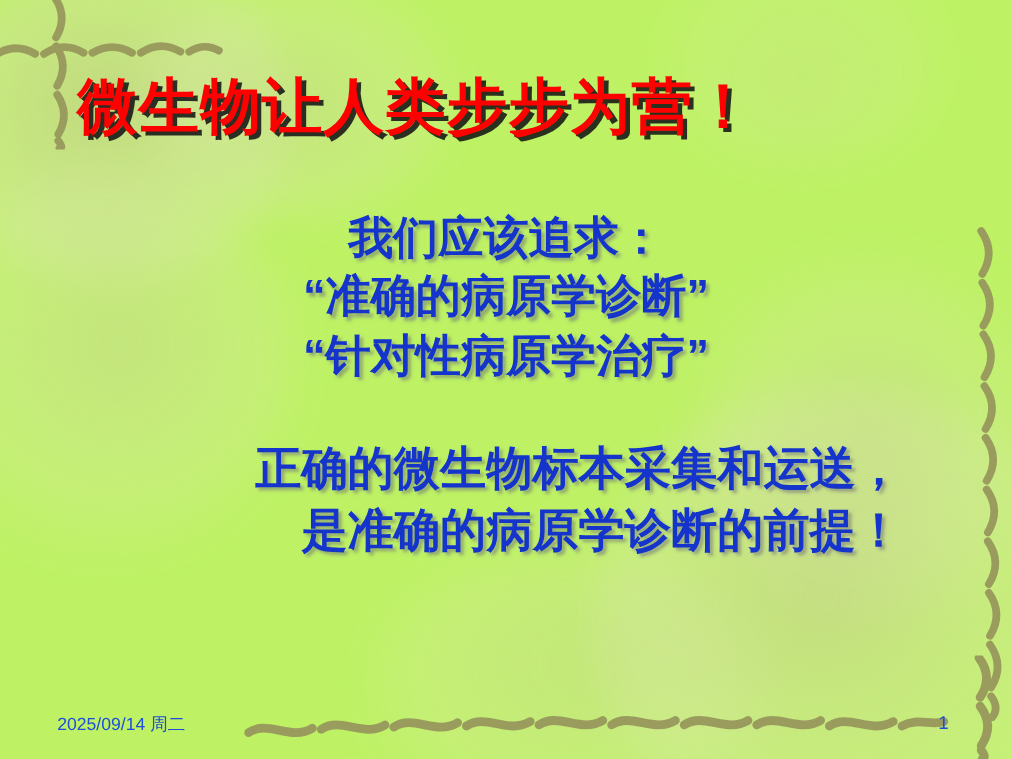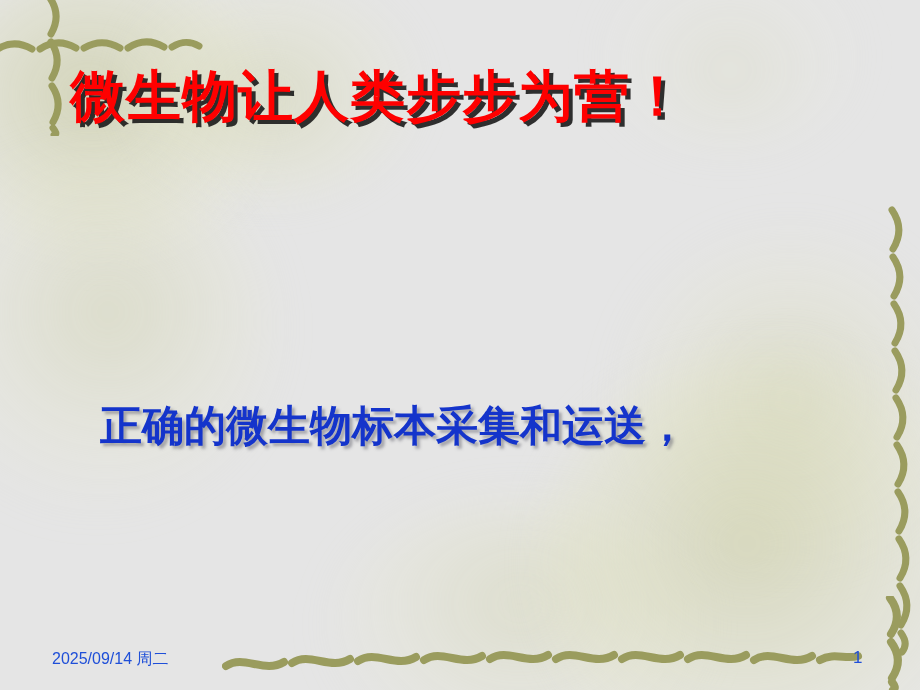--- a/index.html
+++ b/index.html
@@ -9,21 +9,21 @@
   }
   body {
     font-family: "Liberation Sans", sans-serif;
   }
 
   #slide {
     position: relative;
     width: 920px;
     height: 690px;
     overflow: hidden;
-    background: #e5e5e5;
+    background: #bef264;
   }
 
   
   .wash {
     position: absolute;
     border-radius: 50%;
     pointer-events: none;
   }
   .wash-tl {
     left: -60px; top: -40px;
@@ -121,21 +121,21 @@
     line-height: 1.30;
     text-shadow: 3px 3px 3px rgba(110,110,120,0.55);
   }
   #pursuit-block .line { white-space: nowrap; }
 
   #premise-block {
     position: absolute;
     left: 100px;
     top: 398px;
     width: 720px;
-    text-align: left;
+    text-align: right;
     color: #1434CB;
     font-size: 42px;
     font-weight: bold;
     line-height: 1.34;
     text-shadow: 3px 3px 3px rgba(110,110,120,0.55);
   }
   #premise-block .line { white-space: nowrap; }
 
   
   #footer-date {
@@ -219,22 +219,28 @@
   <svg class="bamboo" style="left:874px; top:596px;" width="44" height="96">
     <g fill="none" stroke="#9A9C5E" stroke-width="8" stroke-linecap="round">
       <path d="M16,2  C25,14 25,26 17,38"></path>
       <path d="M17,46 C26,58 26,70 18,82"></path>
       <path d="M18,86 C21,90 22,92 19,94"></path>
     </g>
   </svg>
 
   <div id="title">微生物让人类步步为营！</div>
 
+  <div id="pursuit-block">
+    <div class="line">我们应该追求：</div>
+    <div class="line">“准确的病原学诊断”</div>
+    <div class="line">“针对性病原学治疗”</div>
+  </div>
 
   <div id="premise-block">
     <div class="line">正确的微生物标本采集和运送，</div>
+    <div class="line">是准确的病原学诊断的前提！</div>
   </div>
 
   <div id="footer-date">2025/09/14 周二</div>
 
   <div id="page-number">1</div>
 
 </div>
 
 </body></html>

